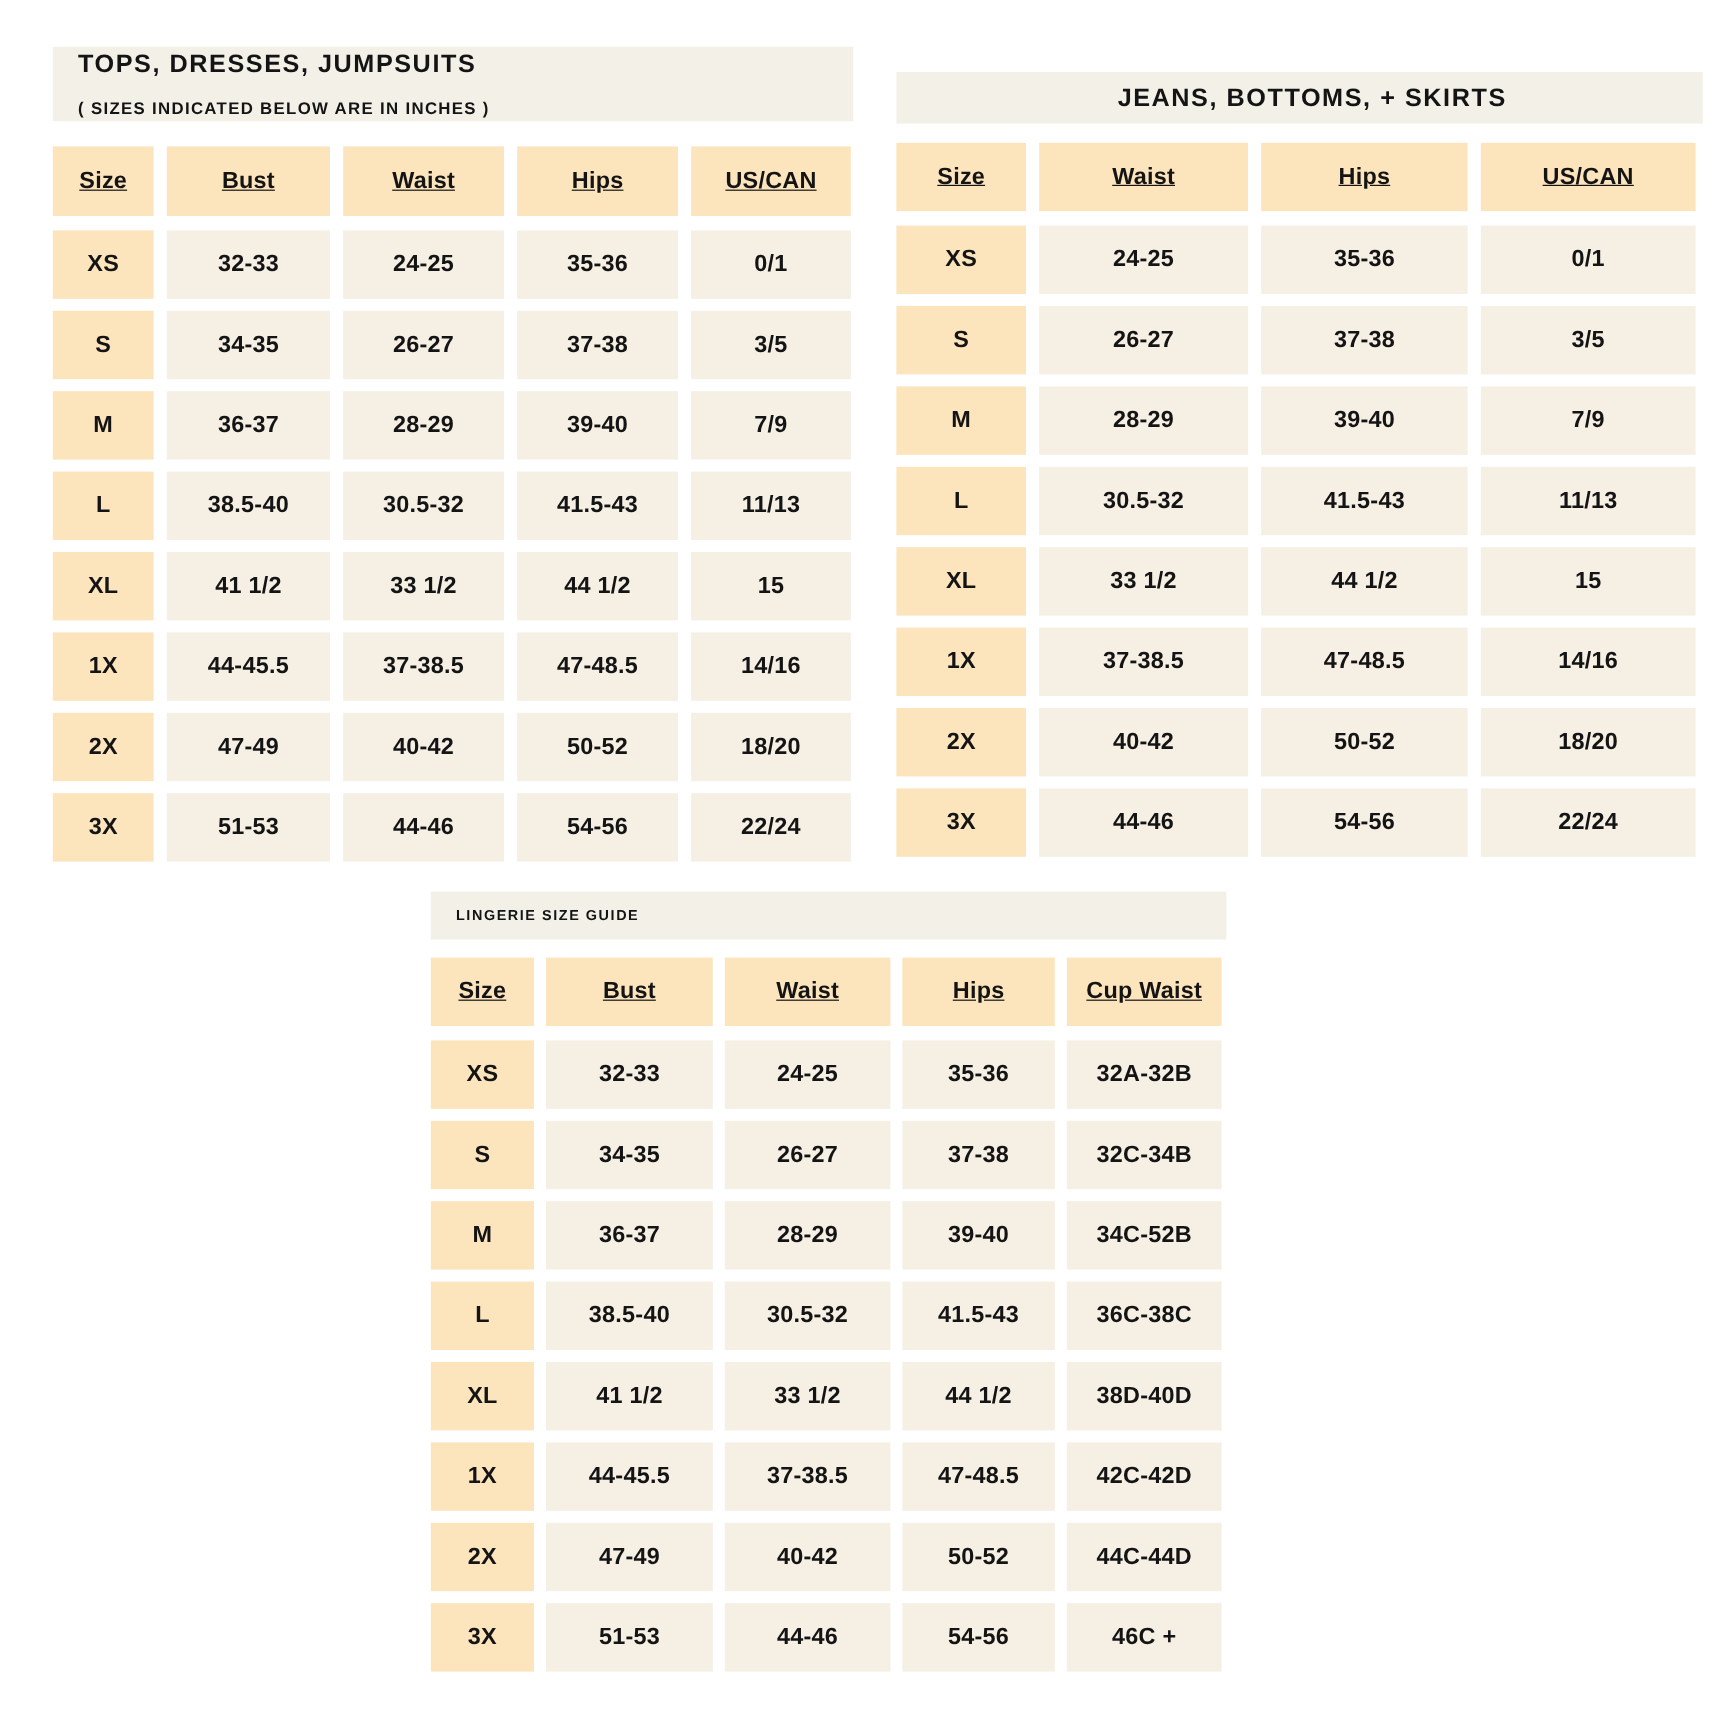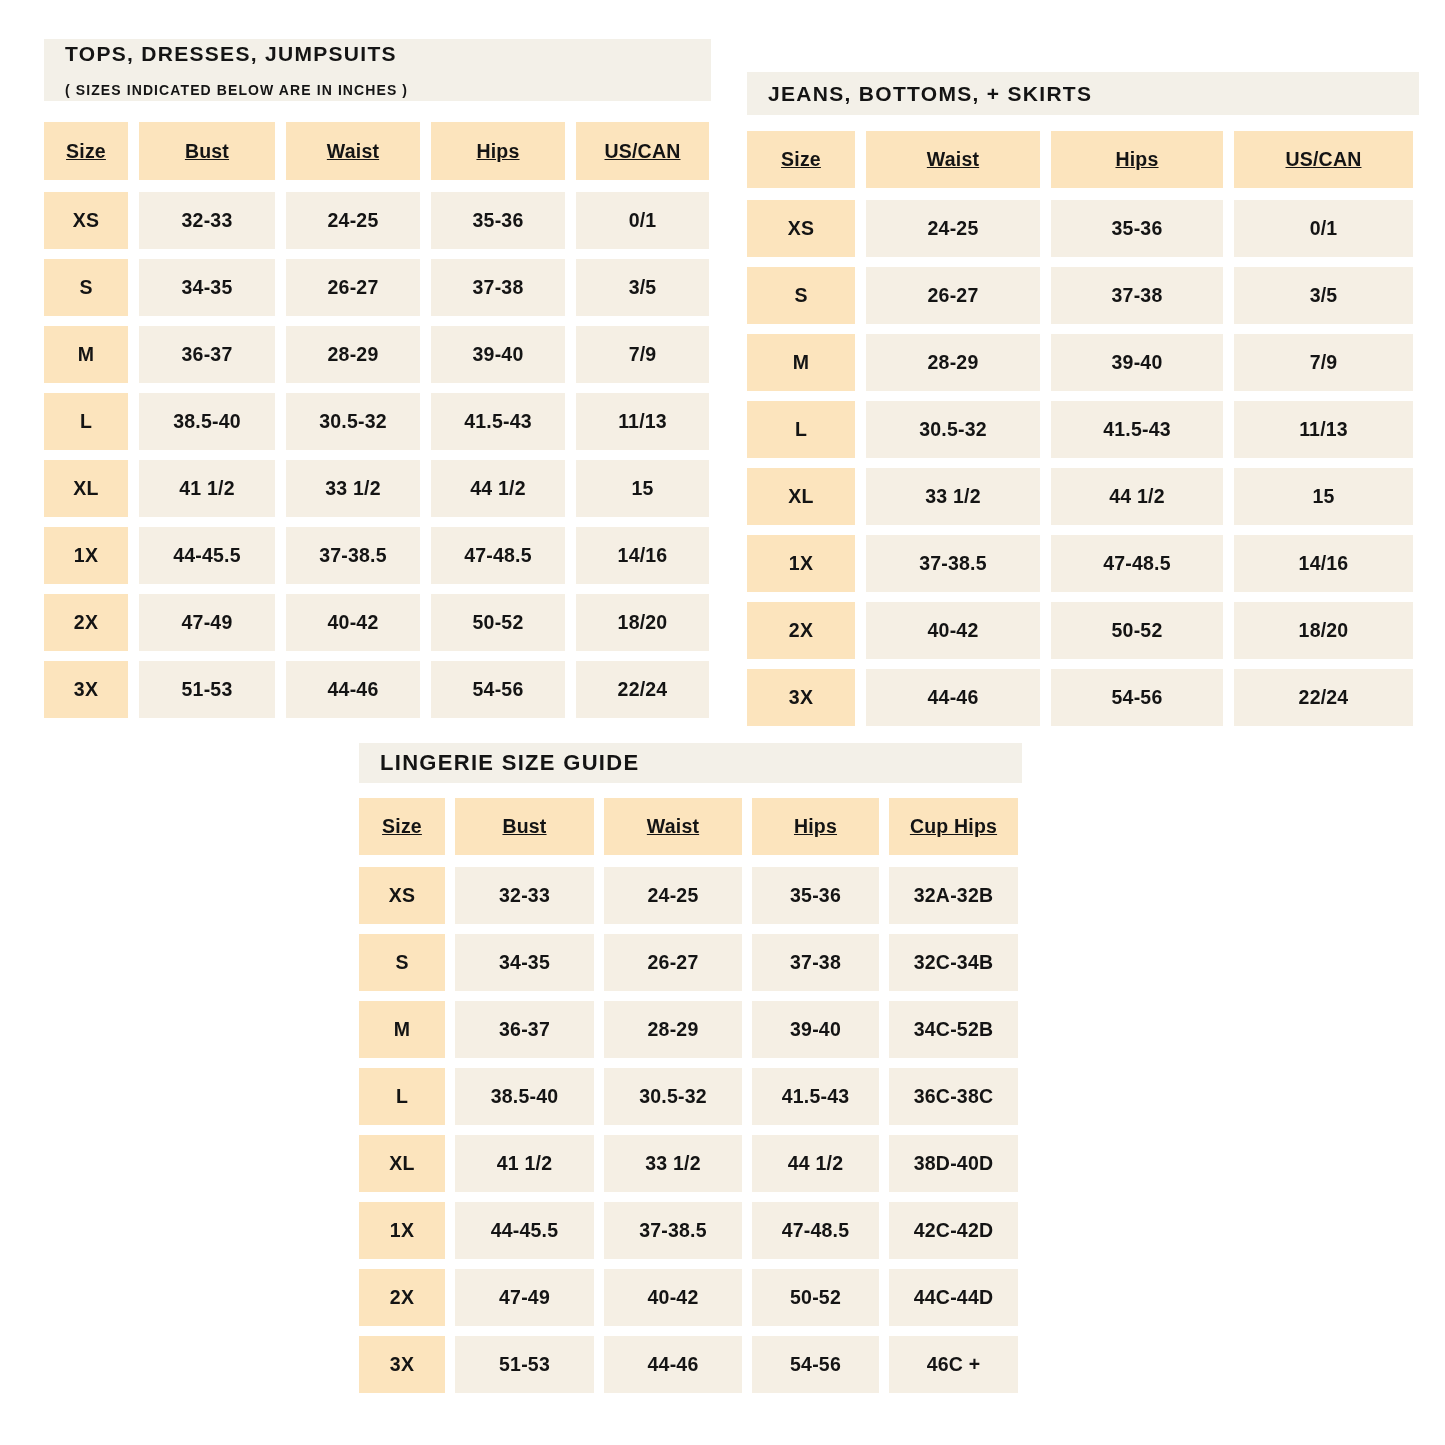--- a/index.html
+++ b/index.html
@@ -10,21 +10,21 @@
   body {
     width: 1445px;
     height: 1445px;
     position: relative;
     overflow: hidden;
     font-family: "Liberation Sans", sans-serif;
     color: #141414;
   }
   .sizechart { position: absolute; }
   #t0 { left: 44px;  top: 39px;  }
-  #t1 { left: 747px; top: 72px;  }
+  #t1 { left: 747px; top: 60px; text-align: center;  }
   #t2 { left: 359px; top: 743px; }
 
   .band {
     background: #f3f0e8;
     display: flex;
     flex-direction: column;
     justify-content: center;
     box-sizing: border-box;
     padding-left: 21px;
   }
@@ -32,21 +32,21 @@
   .band .st { font-weight: 700; letter-spacing: 1.1px; white-space: nowrap; margin-top: 16px; }
 
   #t0 .band { width: 667px; height: 62px; }
   #t0 .band .t  { font-size: 21px; }
   #t0 .band .st { font-size: 14px; }
 
   #t1 .band { width: 672px; height: 43px; }
   #t1 .band .t { font-size: 21px; }
 
   #t2 .band { width: 663px; height: 40px; }
-  #t2 .band .t { font-size: 22px; }
+  #t2 .band .t { font-size: 12px; }
 
   .hgrid, .dgrid { display: grid; }
 
   #t0 .hgrid, #t0 .dgrid { grid-template-columns: 84px 136px 134px 134px 133px; column-gap: 11px; }
   #t1 .hgrid, #t1 .dgrid { grid-template-columns: 108px 174px 172px 179px;      column-gap: 11px; }
   #t2 .hgrid, #t2 .dgrid { grid-template-columns: 86px 139px 138px 127px 129px; column-gap: 10px; }
 
   #t0 .hgrid { margin-top: 21px; grid-auto-rows: 58px; }
   #t1 .hgrid { margin-top: 16px; grid-auto-rows: 57px; }
   #t2 .hgrid { margin-top: 15px; grid-auto-rows: 57px; }
@@ -175,21 +175,21 @@
 
   <div class="sizechart" id="t2">
     <div class="band">
       <div class="t">LINGERIE SIZE GUIDE</div>
     </div>
     <div class="hgrid">
         <div class="cell head">Size</div>
         <div class="cell head">Bust</div>
         <div class="cell head">Waist</div>
         <div class="cell head">Hips</div>
-        <div class="cell head">Cup Hips</div>
+        <div class="cell head">Cup Waist</div>
       </div>
     <div class="dgrid">
         <div class="cell sizec">XS</div>
         <div class="cell datac">32-33</div>
         <div class="cell datac">24-25</div>
         <div class="cell datac">35-36</div>
         <div class="cell datac">32A-32B</div>
         <div class="cell sizec">S</div>
         <div class="cell datac">34-35</div>
         <div class="cell datac">26-27</div>

